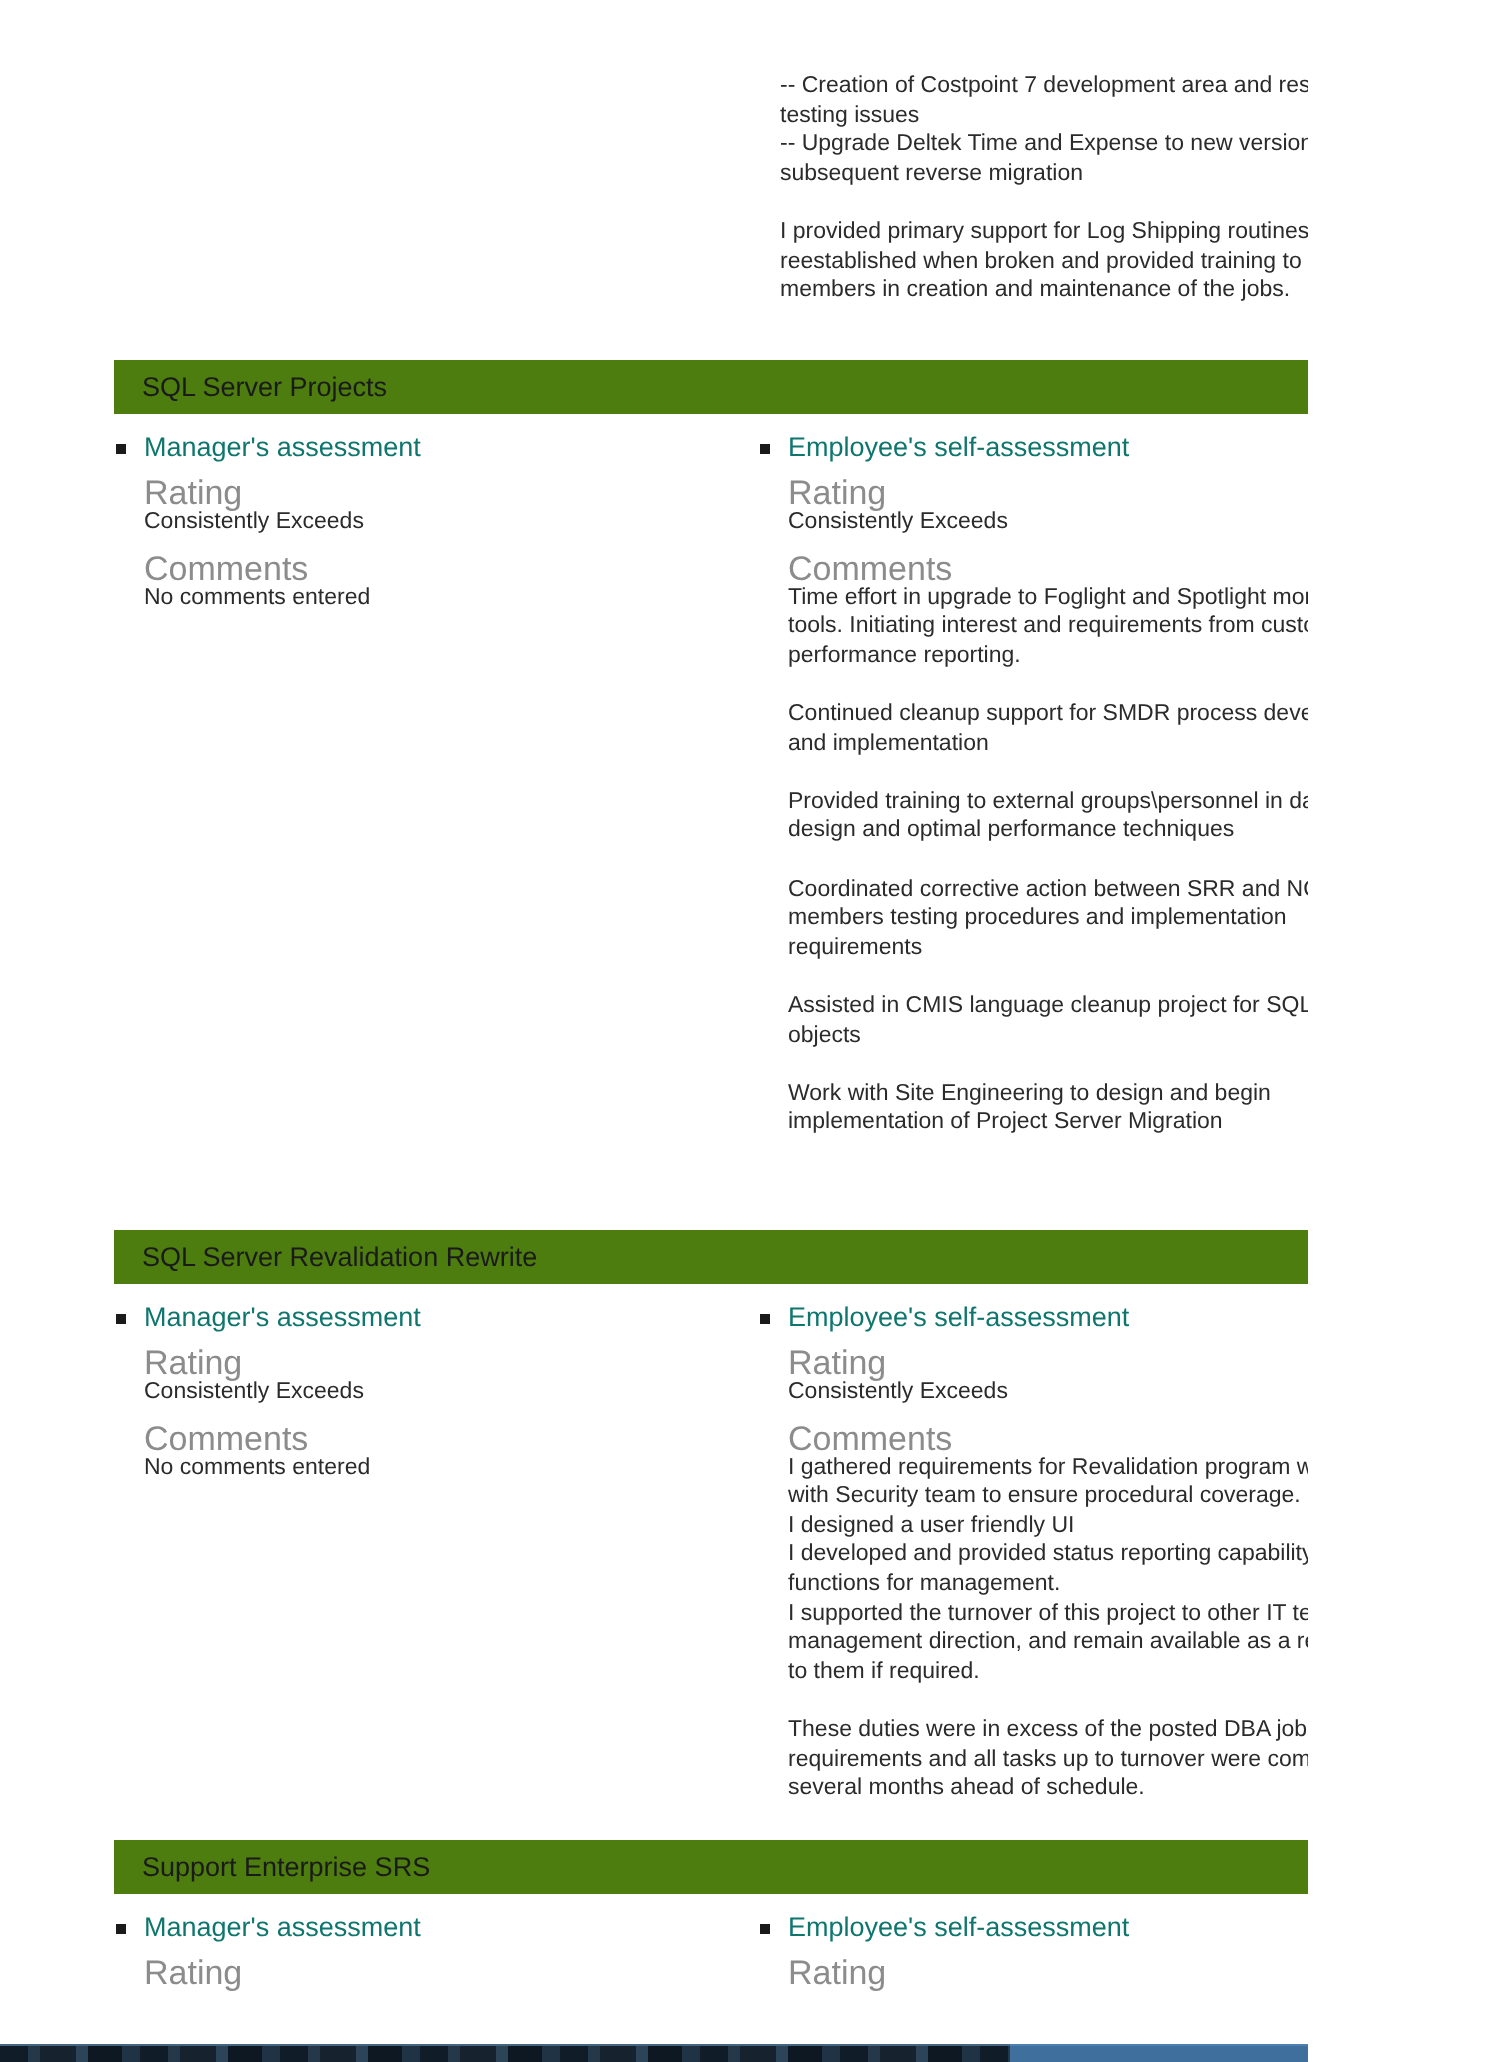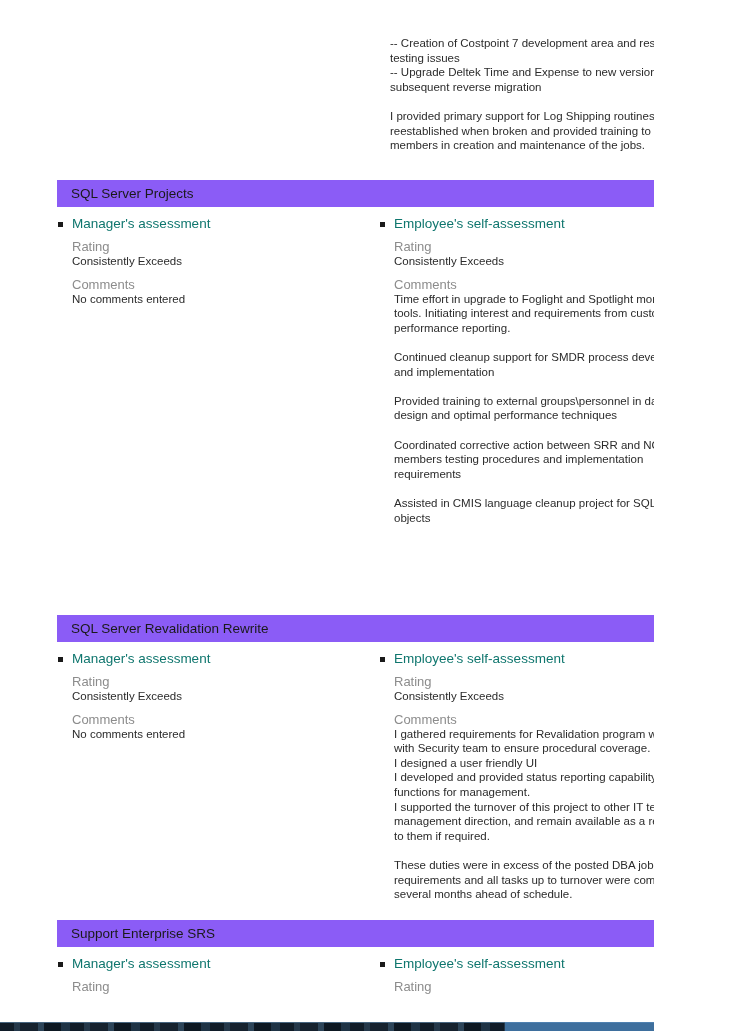--- a/index.html
+++ b/index.html
@@ -31,21 +31,21 @@
     white-space: pre-wrap;
   }
   .intro p:last-child { margin-bottom: 0; }
 
   
   .section { position: absolute; left: 0; width: 752px; }
   .band {
     margin-left: 57px;
     width: 641px;
     height: 27px;
-    background: #8b5cf6;
+    background: #4d7c0f;
     display: flex;
     align-items: center;
   }
   .band-title {
     padding-left: 14px;
     font-size: 13.5px;
     color: #1a1a1a;
   }
   .cols { display: flex; padding-top: 9px; }
   .col-left  { margin-left: 57px; width: 305px; }
@@ -60,21 +60,21 @@
   .bullet {
     width: 5px;
     height: 5px;
     background: #1a1a1a;
     margin: 6px 9px 0 1px;
     flex: 0 0 auto;
   }
   .fields { margin-left: 15px; }
   .field-label {
     margin-top: 9px;
-    font-size: 13px;
+    font-size: 17px;
     line-height: 14px;
     color: #8c8c8c;
   }
   .field-value {
     font-size: 11.5px;
     line-height: 14.6px;
     color: #2b2b2b;
   }
   .comments .para {
     margin: 0 0 14.6px 0;
@@ -163,20 +163,21 @@
     <div class="fields">
       <div class="field-label">Rating</div>
       <div class="field-value">Consistently Exceeds</div>
       <div class="field-label">Comments</div>
       <div class="field-value comments">
                   <div class="para">Time effort in upgrade to Foglight and Spotlight monitoring tools. Initiating interest and requirements from customers for performance reporting.</div>
                   <div class="para">Continued cleanup support for SMDR process development and implementation</div>
                   <div class="para">Provided training to external groups\personnel in database design and optimal performance techniques</div>
                   <div class="para">Coordinated corrective action between SRR and NOC for members testing procedures and implementation requirements</div>
                   <div class="para">Assisted in CMIS language cleanup project for SQL Server objects</div>
+                  <div class="para">Work with Site Engineering to design and begin implementation of Project Server Migration</div>
                 </div>
     </div>
   </div>
 </div>
     </div>
   </div>
 
   <div class="section" style="top: 615px;">
     <div class="band">
       <span class="band-title">SQL Server Revalidation Rewrite</span>

